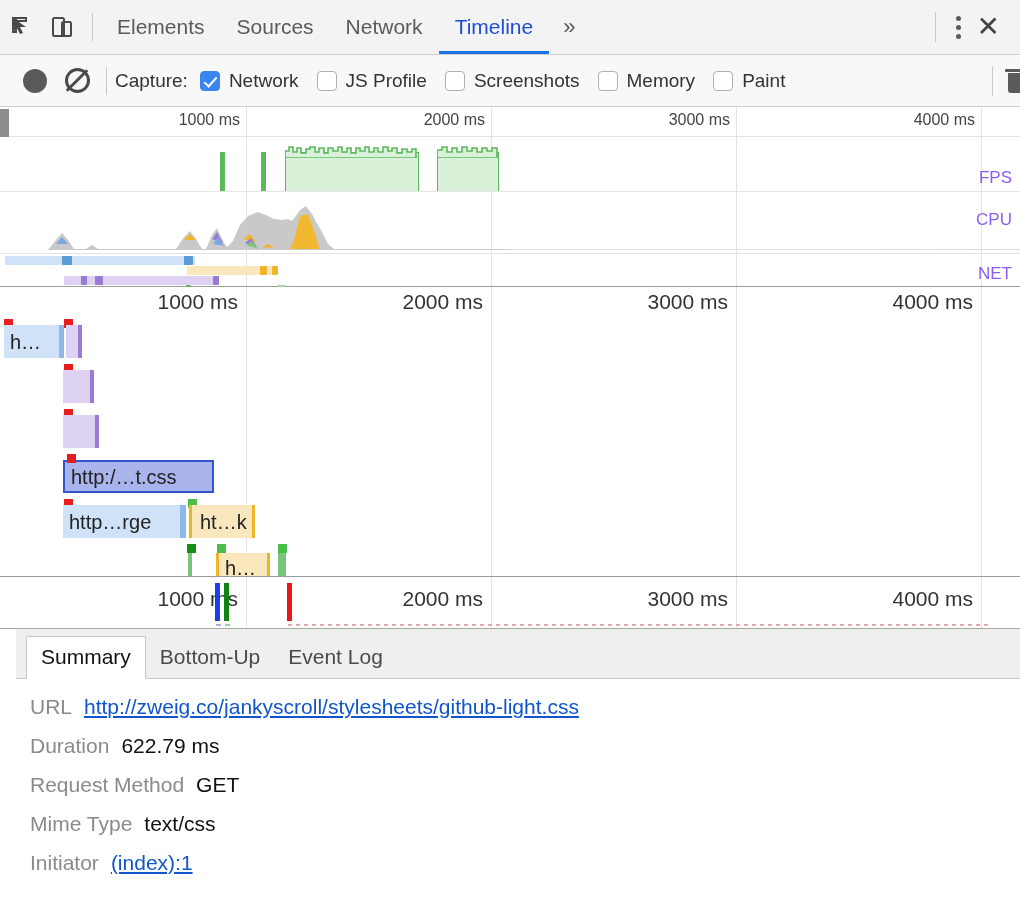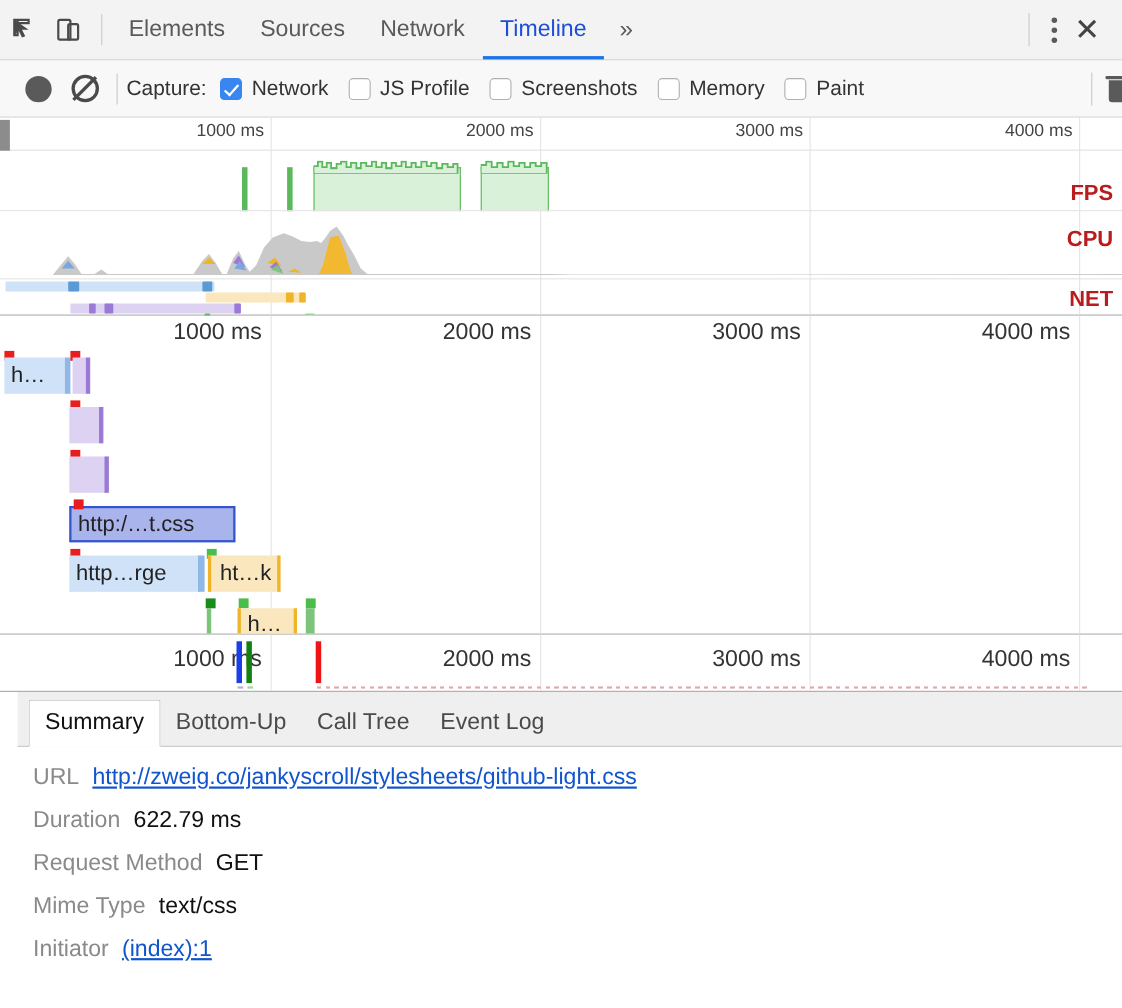--- a/index.html
+++ b/index.html
@@ -112,21 +112,21 @@
   .trash .can { position: absolute; top: 4px; left: 1px; width: 15px; height: 20px; background: #5a5a5a; border-radius: 0 0 3px 3px;}
 
   
   .overview { position: relative; height: 180px; background: #fff; border-bottom: 1px solid #9b9b9b; }
   .ov-ruler { position: absolute; left: 0; right: 0; top: 0; height: 30px; border-bottom: 1px solid #e2e2e2;}
   .ov-tick { position: absolute; top: 4px; font-size: 16px; color: #444; transform: translateX(-100%); padding-right: 6px; white-space: nowrap;}
   .gridline { position: absolute; top: 0; bottom: 0; width: 1px; background: #e4e4e4; }
   .ov-left-handle { position: absolute; left: 0; top: 2px; width: 9px; height: 28px; background: #8c8c8c; }
   .ov-band { position: absolute; left: 0; right: 0; }
   .ov-band-line { position: absolute; left: 0; right: 0; height: 1px; background: #e4e4e4; }
-  .ov-label { position: absolute; right: 8px; font-size: 20px; font-weight: bold; color: #b91c1c; }
+  .ov-label { position: absolute; right: 8px; font-size: 17px; font-weight: normal; color: #8b5cf6; }
   .fps-bar { position: absolute; background: #5bb85b; }
   .fps-block { position: absolute; background: #d9f0d9; border: 1.5px solid #5bb85b; border-bottom: none; }
   .net-band-bar { position: absolute; height: 9px; border-radius: 1px; }
 
   
   .waterfall { position: relative; height: 290px; background: #fff; overflow: hidden; border-bottom: 1px solid #9b9b9b;}
   .wf-ruler { position: absolute; left: 0; right: 0; top: 0; height: 32px; }
   .wf-tick { position: absolute; top: 3px; font-size: 21px; color: #333; transform: translateX(-100%); padding-right: 8px; white-space: nowrap;}
   .wf-rows { position: absolute; left:0; right:0; top: 32px; bottom: 0; }
   .wf-row { position: relative; height: 45px; }
@@ -415,21 +415,20 @@
 
   <div class="dotted-line" style="left:216px; width:5px; background:#b9a8e0;"></div>
   <div class="dotted-line" style="left:225px; width:5px; background:#9fd49f;"></div>
   <div class="dotted-line" style="left:288px; right:30px; background:repeating-linear-gradient(to right,#e6a9a9 0 4px,transparent 4px 8px);"></div>
 </div>
 
 <div class="summary-pane">
   <div class="sum-tabs">
     <div class="sum-tab active"><span>Summary</span></div>
     <div class="sum-tab"><span>Bottom-Up</span></div>
-    <div class="sum-tab"><span>Call Tree</span></div>
     <div class="sum-tab"><span>Event Log</span></div>
   </div>
 
   <div class="sum-body">
     <div class="sum-row">
       <span class="sum-key">URL</span>
       <span class="sum-val sum-link">http://zweig.co/jankyscroll/stylesheets/github-light.css</span>
     </div>
     <div class="sum-row">
       <span class="sum-key">Duration</span>

